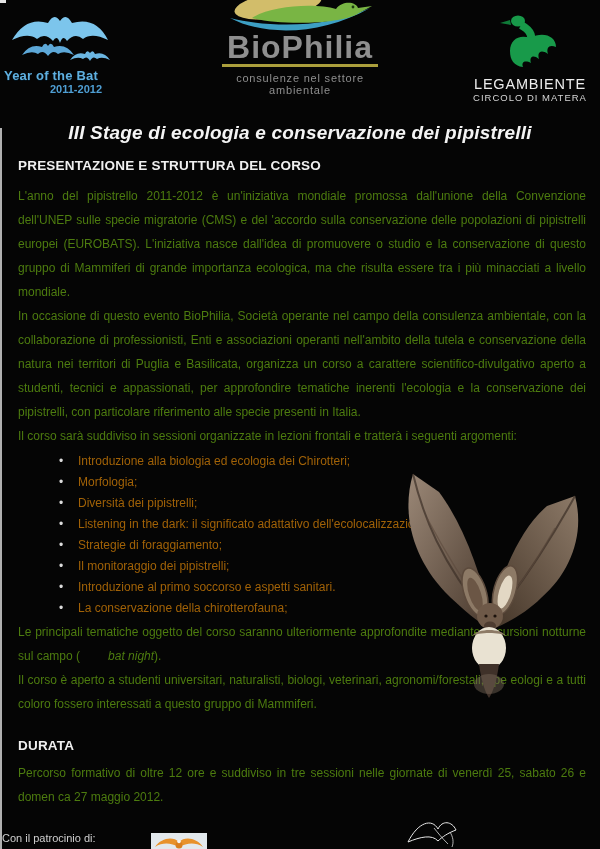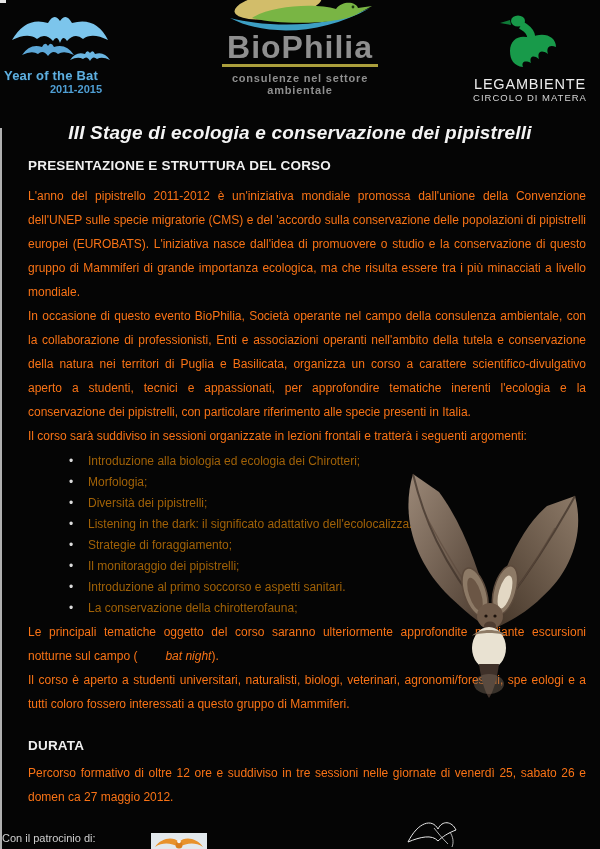--- a/index.html
+++ b/index.html
@@ -16,36 +16,36 @@
   
   .yob { position:absolute; left:4px; top:10px; width:116px; }
   .yob-title { color:#5fb0e0; font-weight:bold; font-size:13px; letter-spacing:.2px; text-shadow:0 1px 0 #00131f; margin-top:-4px; }
   .yob-years { color:#4f9fd4; font-weight:bold; font-size:11px; text-align:right; padding-right:18px; }
 
   .bio { position:absolute; left:50%; transform:translateX(-50%); top:0; width:190px; text-align:center; }
   .bio-art { height:34px; overflow:hidden; }
   .bio-art svg { margin-top:-9px; }
   .bio-name { font-size:32px; font-weight:bold; color:#8f8f8f; letter-spacing:1px; line-height:26px; }
   .bio-rule { width:156px; height:3px; background:#ab9f3c; margin:4px auto 5px; }
-  .bio-tag { font-size:11px; font-weight:bold; color:#8f8f8f; letter-spacing:.8px; line-height:12px; }
+  .bio-tag { font-size:11px; font-weight:normal; color:#8f8f8f; letter-spacing:.8px; line-height:12px; }
 
   .lega { position:absolute; right:6px; top:12px; width:128px; text-align:center; }
   .lega-name { font-size:14.5px; color:#ececec; letter-spacing:.8px; line-height:16px; margin-top:2px; }
   .lega-sub { font-size:9.5px; color:#d6d6d6; letter-spacing:1px; line-height:11px; }
 
   .main-title {
     position:absolute; top:97px; left:0; right:0; text-align:center;
     font-size:19px; font-weight:bold; font-style:italic; color:#f4f4f4; letter-spacing:.2px;margin-top:25px;
   }
 
   
-  .content { position:absolute; top:158px; left:28px; right:14px; }
+  .content { position:absolute; top:158px; left:18px; right:14px; }
   .sec-heading { font-size:13.5px; font-weight:bold; color:#efefef; margin:0 0 11px 0; letter-spacing:.2px; }
   .sec-heading.durata { margin-top:22px; margin-bottom:8px; }
-  p.body { font-size:12px; line-height:24px; margin:0; text-align:justify; color:#f97316; }
+  p.body { font-size:12px; line-height:24px; margin:0; text-align:justify; color:#4d7c0f; }
   ul.topics { list-style:none; margin:3px 0 1px 0; padding:0; }
   ul.topics li { position:relative; font-size:12px; line-height:21px; padding-left:60px; color:#a16207; }
   ul.topics li::before { content:"\2022"; position:absolute; left:41px; top:0; color:#dcdcdc; }
   em.bnight { font-style:italic;padding-left:28px; }
 
   .patrocinio { position:absolute; left:2px; top:832px; font-size:11px; color:#cfcfcf; }
 
   
   .bat-photo { position:absolute; left:383px; top:466px; width:212px; height:236px; z-index:3; }
 
@@ -63,21 +63,21 @@
 
   <div>
 
     <div class="yob">
       <svg width="112" height="58" viewBox="0 0 112 58">
         <path d="M8,30 Q22,6 44,13 Q50,2 56,11 Q62,2 68,13 Q92,6 104,30 Q88,22 79,29 Q71,22 63,31 Q59,24 56,33 Q53,24 49,31 Q41,22 33,29 Q24,22 8,30 Z" fill="#7cc5ec"></path>
         <path d="M18,45 Q26,33 38,37 Q41,31 44,36 Q47,31 50,37 Q62,33 70,45 Q60,40 54,44 Q49,39 44,46 Q39,39 34,44 Q28,40 18,45 Z" fill="#5da8d8"></path>
         <path d="M66,50 Q72,41 81,44 Q83,39 86,43 Q89,39 91,44 Q100,41 106,50 Q98,46 93,49 Q89,45 86,51 Q83,45 79,49 Q74,46 66,50 Z" fill="#6bb6e2"></path>
       </svg>
       <div class="yob-title">Year of the Bat</div>
-      <div class="yob-years">2011-2015</div>
+      <div class="yob-years">2011-2012</div>
     </div>
 
     <div class="bio">
       <div class="bio-art">
         <svg width="160" height="46" viewBox="0 0 160 46">
           <ellipse cx="58" cy="14" rx="44" ry="13" fill="#d2bd6a" transform="rotate(-9 58 14)"></ellipse>
           <path d="M10,27 C44,45 100,45 150,17 C106,37 52,37 10,27 Z" fill="#3d9fc4"></path>
           <path d="M32,27 C52,14 96,12 116,18 C123,9 136,11 138,17 L152,15 L139,22 C124,33 62,35 32,27 Z" fill="#79b544"></path>
           <circle cx="133" cy="16" r="1.4" fill="#1d3a10"></circle>
         </svg>

